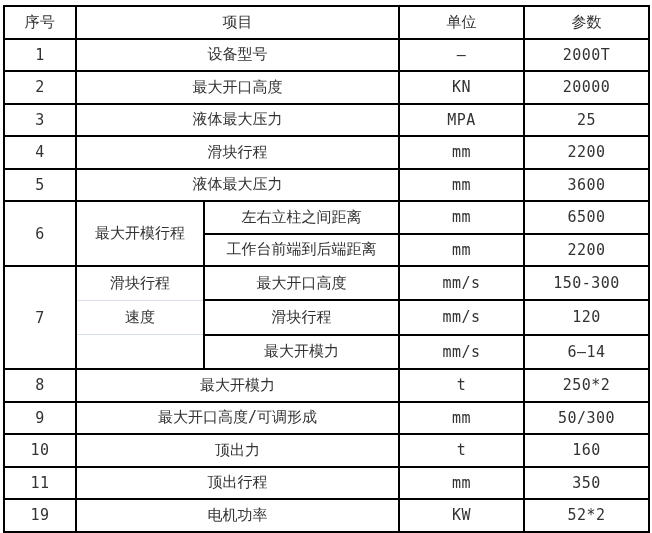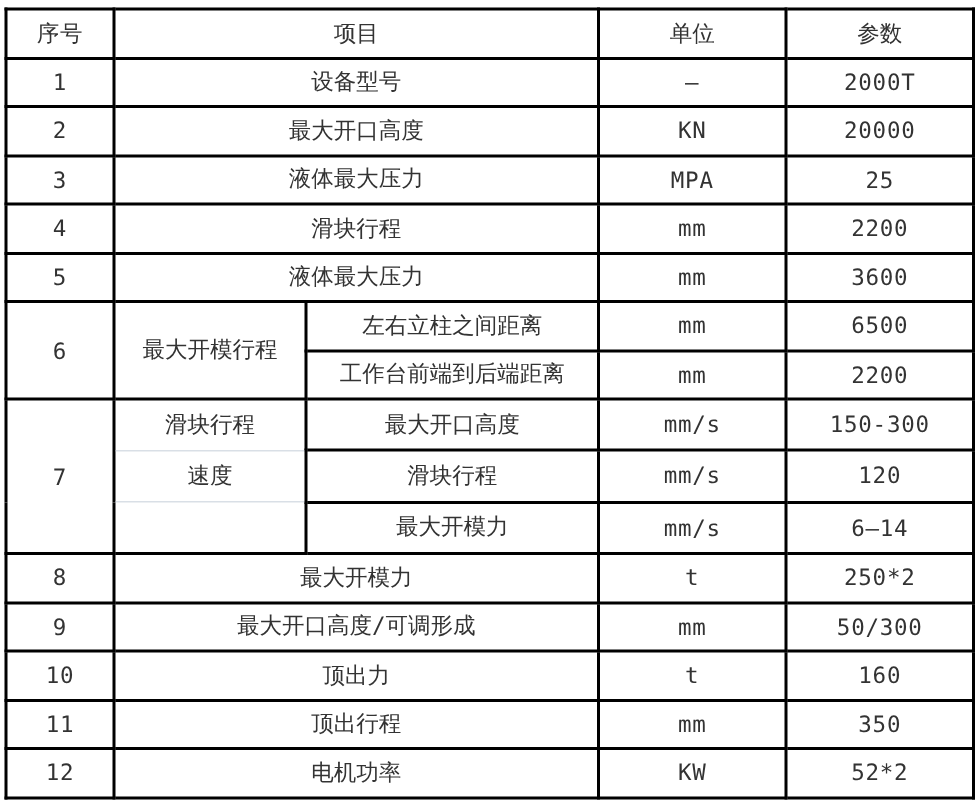--- a/index.html
+++ b/index.html
@@ -172,20 +172,20 @@
     </tr>
 
     <tr>
       <td class="num">11</td>
       <td colspan="2">顶出行程</td>
       <td class="unit">mm</td>
       <td class="val">350</td>
     </tr>
 
     <tr>
-      <td class="num">12</td>
+      <td class="num">19</td>
       <td colspan="2">电机功率</td>
       <td class="unit">KW</td>
       <td class="val">52*2</td>
     </tr>
   </tbody>
     </table>
 </div>
 
 </body></html>

